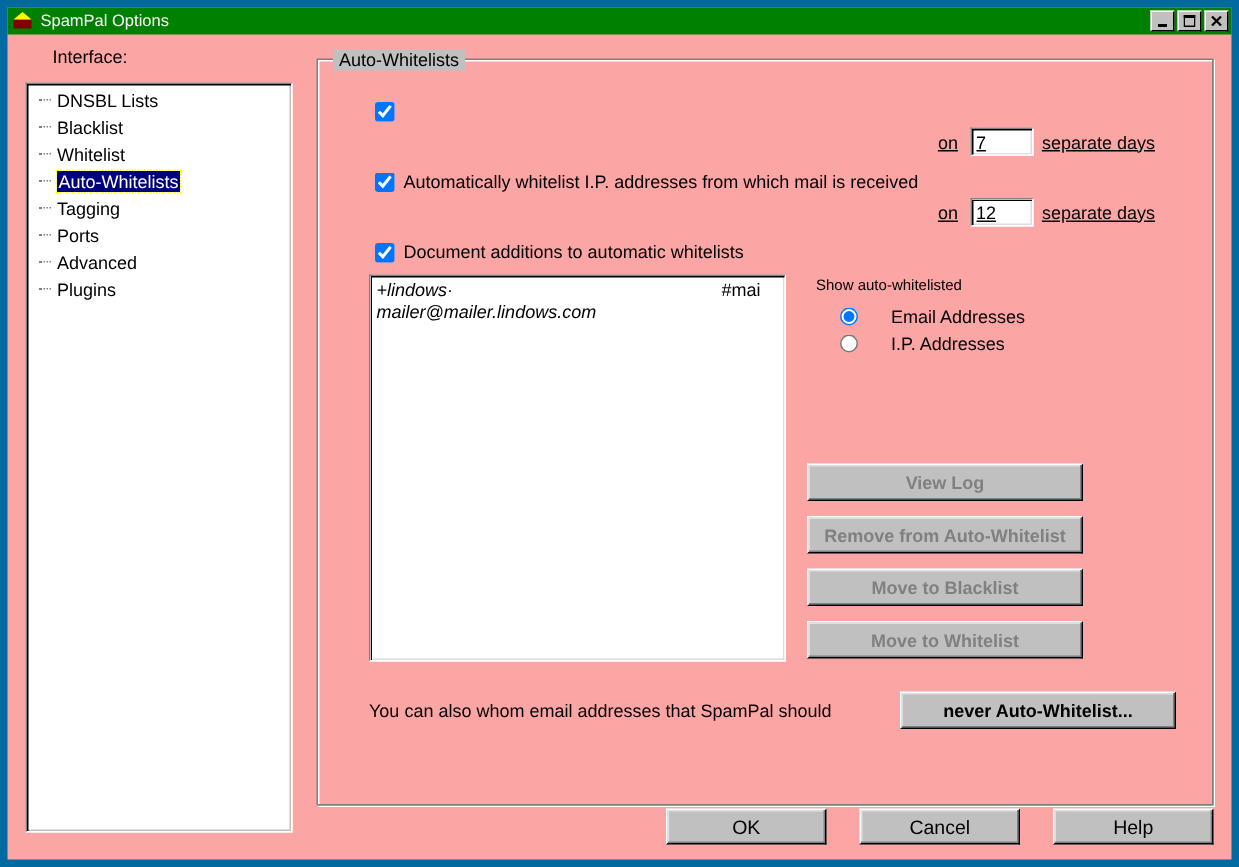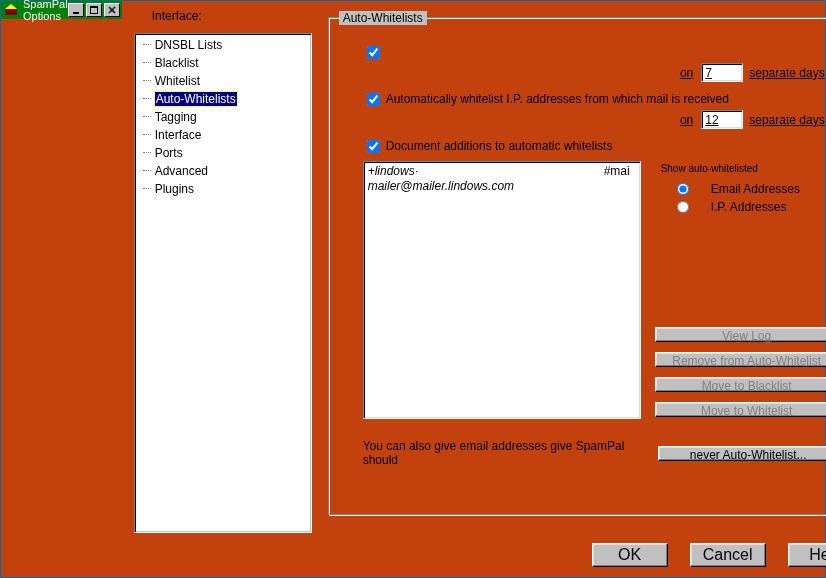--- a/index.html
+++ b/index.html
@@ -9,24 +9,24 @@
   font-family: "MS Sans Serif", Tahoma, sans-serif;
   font-size: 11px;
   background: #c0c0c0;
   width: 826px;
   height: 578px;
   overflow: hidden;
 }
 .window {
   width: 826px;
   height: 578px;
-  background: #c2410c;
-  border: 1px solid #0369a1;
-  display: flex;
-  flex-direction: row;
+  background: #fca5a5;
+  border: 5px solid #0369a1;
+  display: flex;
+  flex-direction: column;
 }
 .titlebar {
   background: #008000;
   color: #fff;
   height: 18px;
   display: flex;
   align-items: center;
   padding: 0 2px;
 }
 .titlebar .app-icon {
@@ -193,21 +193,21 @@
   box-shadow: inset 1px 1px 0 #000, inset -1px -1px 0 #dcdcdc;
   padding: 2px 4px;
   font-size: 12px;
   line-height: 15px;
   overflow: hidden;
 }
 .list-row {
   display: flex;
 }
 .list-row .c1 { flex: 1; white-space: nowrap; overflow: hidden; font-style: italic; }
-.list-row .c2 { width: 38px; text-align: center; white-space: nowrap; overflow: hidden; }
+.list-row .c2 { width: 38px; text-align: left; white-space: nowrap; overflow: hidden; }
 .right-col {
   flex: 1;
   display: flex;
   flex-direction: column;
 }
 .show-label {
   font-size: 10px;
   margin: 2px 0 6px 6px;
 }
 .radio-row {
@@ -217,31 +217,32 @@
   margin: 2px 0 2px 22px;
   font-size: 12px;
 }
 input[type="radio"] {
   width: 12px;
   height: 12px;
   margin: 0;
 }
 .btn {
   width: 184px;
-  height: 15px;
+  height: 25px;
   background: #c0c0c0;
   border-top: 1px solid #fff;
   border-left: 1px solid #fff;
   border-right: 1px solid #000;
   border-bottom: 1px solid #000;
   box-shadow: inset -1px -1px 0 #808080, inset 1px 1px 0 #dfdfdf;
   font-size: 12px;
   font-family: inherit;
   cursor: default;
   color: #808080;
+  font-weight: bold;
 }
 .btn.enabled { color: #000; }
 .btn-stack {
   display: flex;
   flex-direction: column;
   gap: 10px;
   margin-top: auto;
   margin-bottom: 2px;
   align-items: flex-start;
 }
@@ -253,29 +254,29 @@
 }
 .footer-row .spacer { flex: 1; }
 .bottom-buttons {
   position: absolute;
   right: 12px;
   bottom: 10px;
   display: flex;
   gap: 22px;
 }
 .std-btn {
-  width: 76px;
+  width: 107px;
   height: 24px;
   background: #c0c0c0;
   border-top: 1px solid #fff;
   border-left: 1px solid #fff;
   border-right: 1px solid #000;
   border-bottom: 1px solid #000;
   box-shadow: inset -1px -1px 0 #808080, inset 1px 1px 0 #dfdfdf;
-  font-size: 16px;
+  font-size: 13px;
   font-family: inherit;
   cursor: default;
 }
 </style>
 </head>
 <body>
 
 <div class="window">
   <div class="titlebar">
     <span class="app-icon">
@@ -308,21 +309,20 @@
 
   <div class="content">
     <div class="category-label">Interface:</div>
 
     <div class="tree-panel">
       <div class="tree-item">DNSBL Lists</div>
       <div class="tree-item">Blacklist</div>
       <div class="tree-item">Whitelist</div>
       <div class="tree-item selected-wrap"><span class="sel">Auto-Whitelists</span></div>
       <div class="tree-item">Tagging</div>
-      <div class="tree-item">Interface</div>
       <div class="tree-item">Ports</div>
       <div class="tree-item">Advanced</div>
       <div class="tree-item">Plugins</div>
     </div>
 
     <div class="right-panel">
       <div class="groupbox">
         <div class="groupbox-title">Auto-Whitelists</div>
 
         <div class="checkbox-row">
@@ -375,21 +375,21 @@
             <div class="btn-stack">
               <button class="btn">View Log</button>
               <button class="btn">Remove from Auto-Whitelist</button>
               <button class="btn">Move to Blacklist</button>
               <button class="btn">Move to Whitelist</button>
             </div>
           </div>
         </div>
 
         <div class="footer-row">
-          <span>You can also give email addresses give SpamPal should</span>
+          <span>You can also whom email addresses that SpamPal should</span>
           <span class="spacer"></span>
           <button class="btn enabled" style="width:184px">never Auto-Whitelist...</button>
         </div>
       </div>
     </div>
 
     <div class="bottom-buttons">
       <button class="std-btn">OK</button>
       <button class="std-btn">Cancel</button>
       <button class="std-btn">Help</button>

